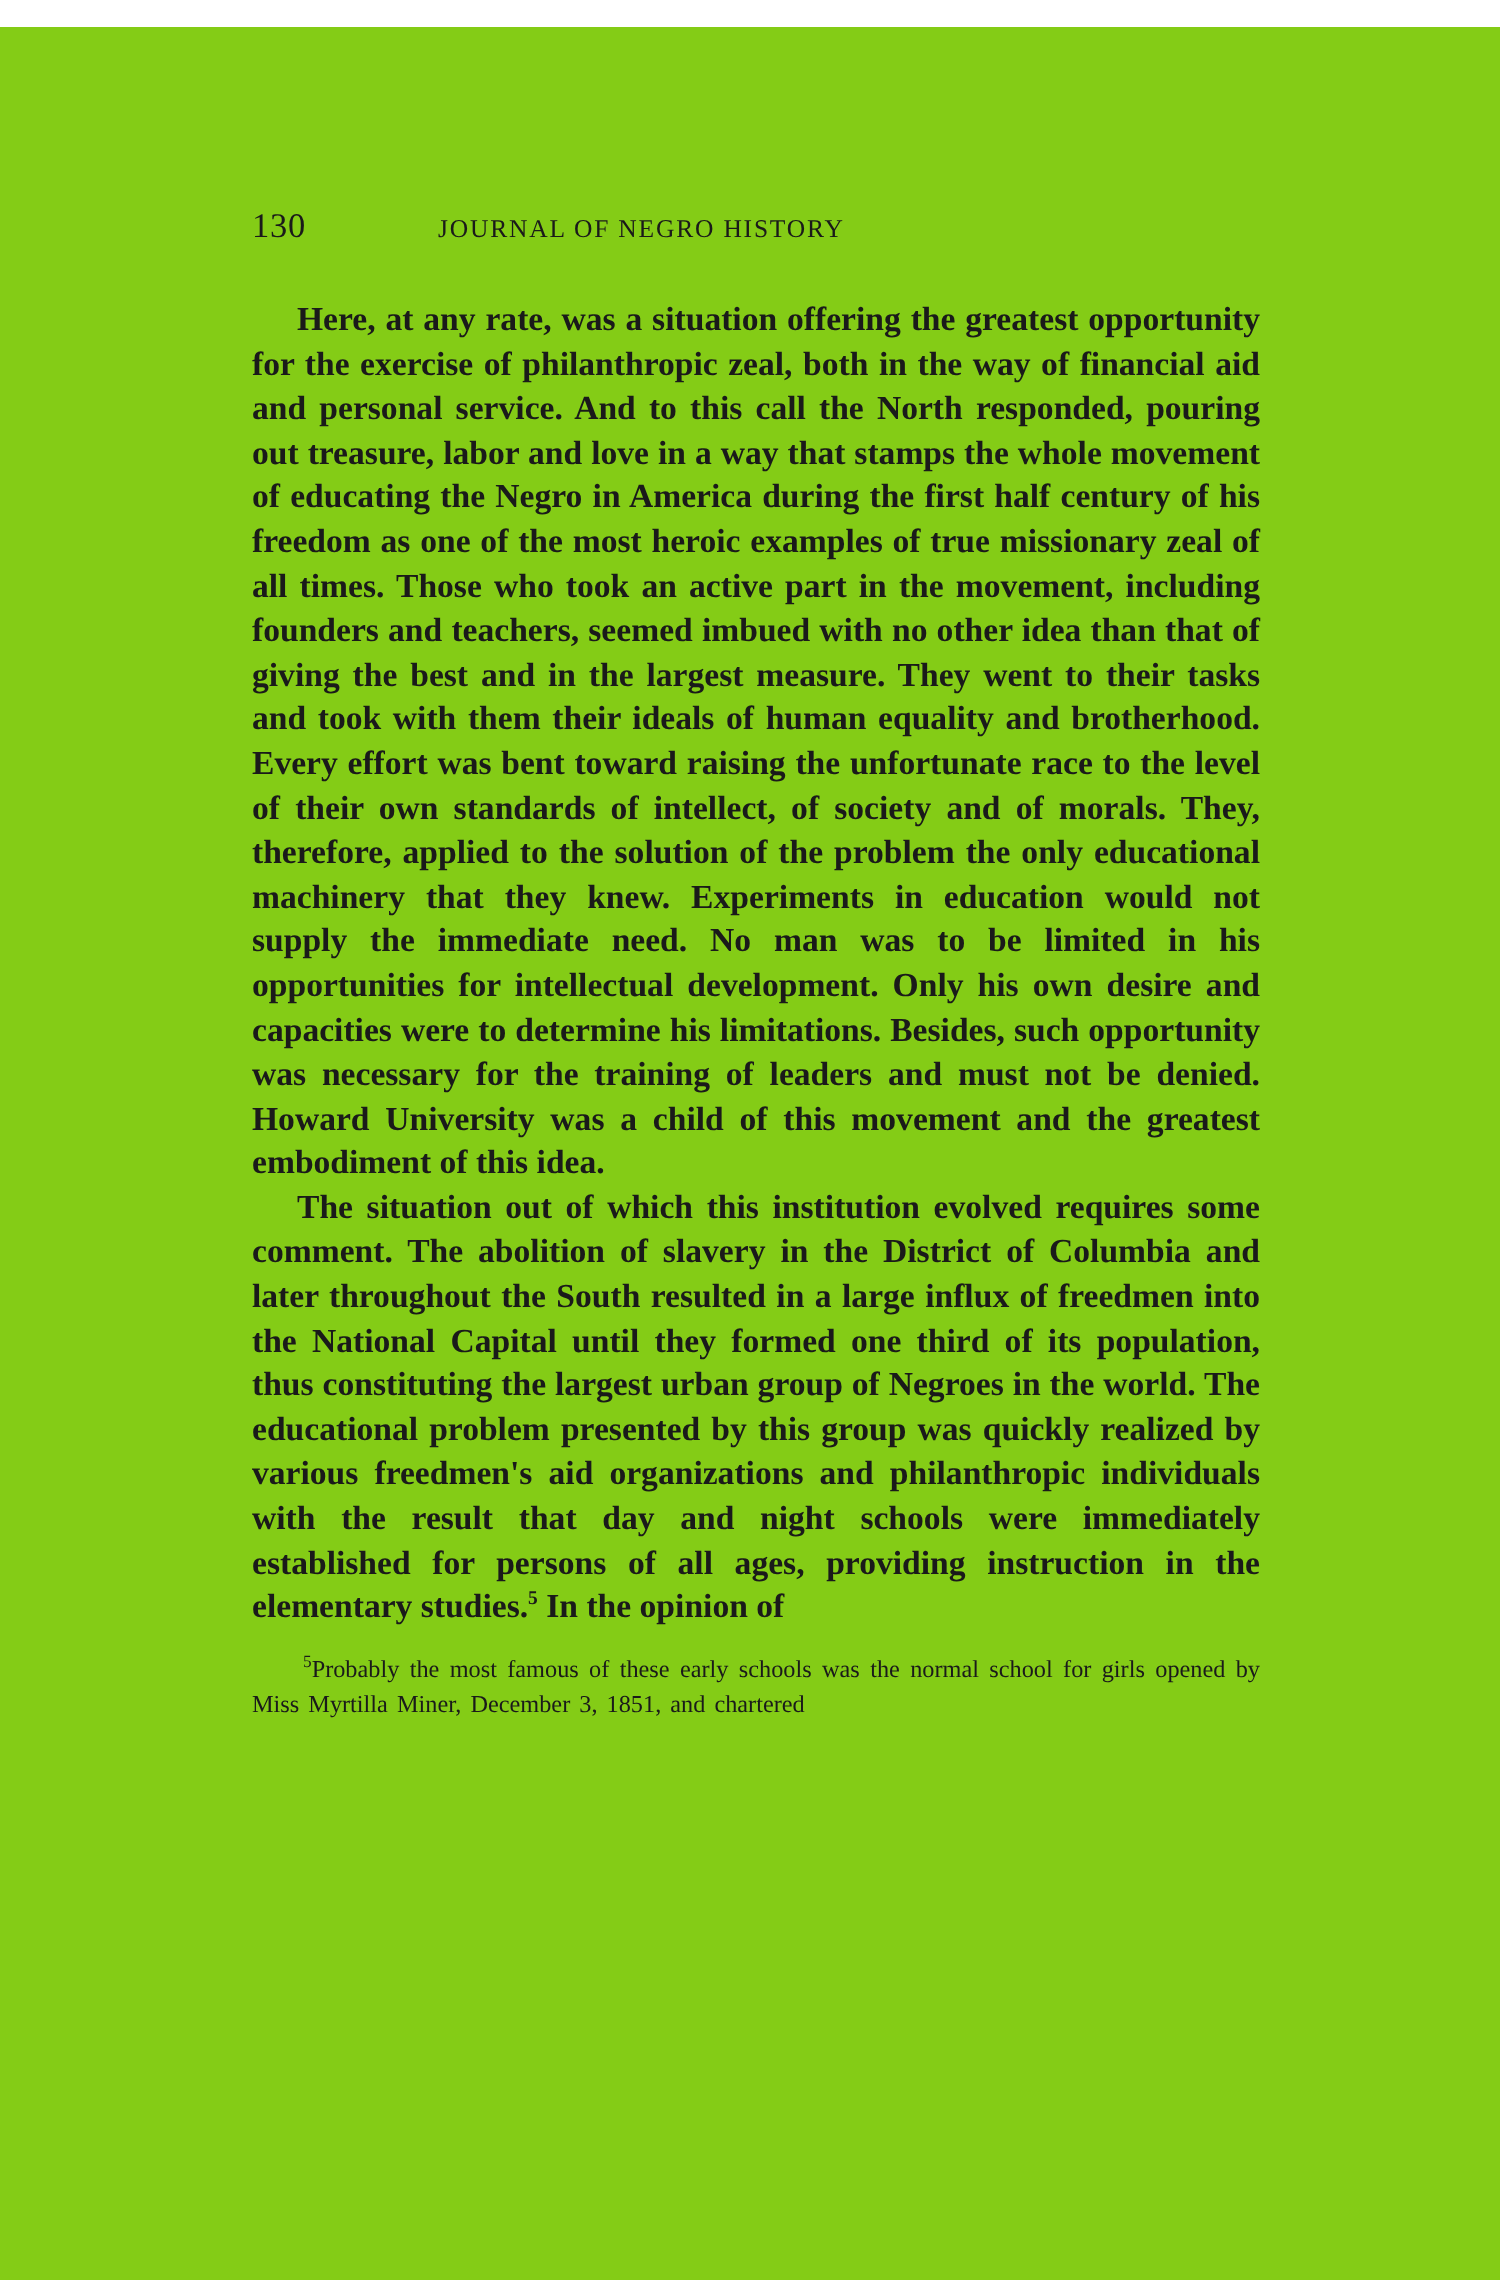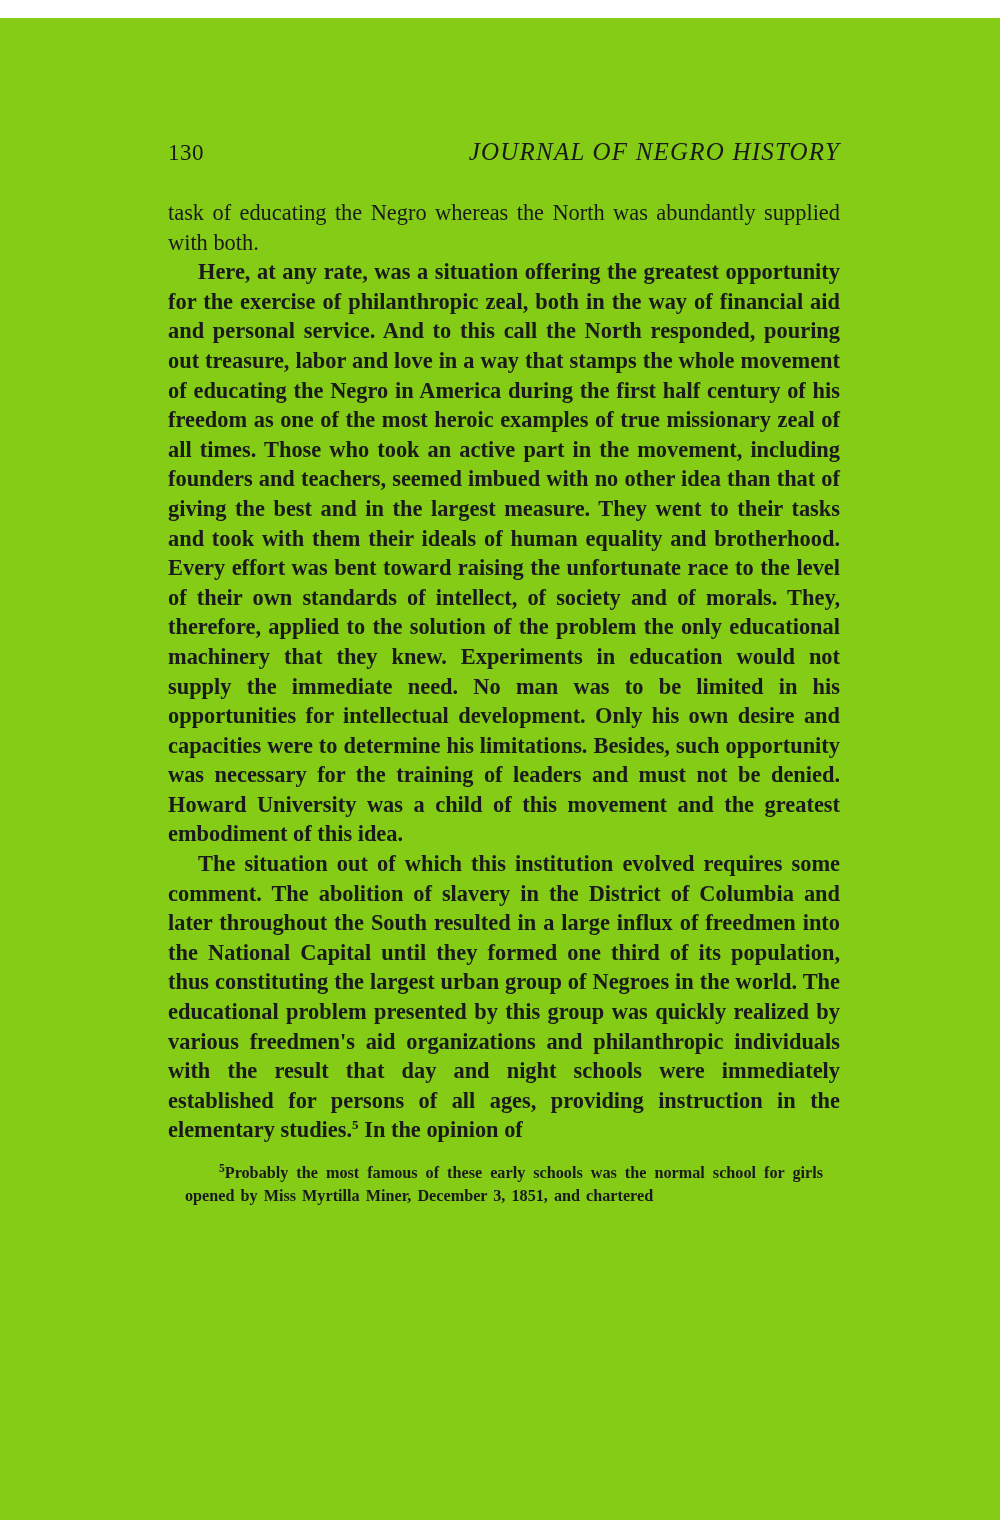--- a/index.html
+++ b/index.html
@@ -34,28 +34,27 @@
     height: 34px;
     margin-bottom: 26px;
   }
   .folio {
     font-size: 23px;
     letter-spacing: 0.5px;
     width: 110px;
     flex: 0 0 110px;
   }
   .running-head {
-    font-size: 25px;
+    font-size: 17px;
     letter-spacing: 1.2px;
     font-variant: small-caps;
     text-transform: none;
     flex: 1;
-    text-align: right;
+    text-align: left;
     padding-left: 14px;
-    font-style: italic;
   }
   p.body {
     margin: 0;
     font-size: 22.4px;
     line-height: 29.6px;
     text-align: justify;
     text-justify: inter-word;
     hyphens: manual;
   }
   p.body.indent {
@@ -64,26 +63,25 @@
   }
   .sup {
     font-size: 13px;
     vertical-align: super;
     line-height: 0;
   }
   .footnote-wrap {
     margin-top: 16px;
   }
   .footnote {
-    margin: 17px;
+    margin: 0;
     font-size: 16.2px;
     line-height: 23px;
     text-align: justify;
     word-spacing: 2px;
-    font-weight: bold;
   }
   .footnote.first {
     text-indent: 34px;
   }
   .fn-mark {
     font-size: 11.5px;
     vertical-align: super;
     line-height: 0;
   }
 </style>
@@ -91,21 +89,20 @@
 <body>
 
 <div class="page">
   <div class="content">
 
     <div class="header-row">
       <div class="folio">130</div>
       <div class="running-head">JOURNAL OF NEGRO HISTORY</div>
     </div>
 
-    <p class="body">task of educating the Negro whereas the North was abundantly supplied with both.</p>
     <p class="body indent">Here, at any rate, was a situation offering the greatest opportunity for the exercise of philanthropic zeal, both in the way of financial aid and personal service.   And to this call the North responded, pouring out treasure, labor and love in a way that stamps the whole movement of educating the Negro in America during the first half century of his freedom as one of the most heroic examples of true missionary zeal of all times.   Those who took an active part in the movement, including founders and teachers, seemed imbued with no other idea than that of giving the best and in the largest measure.   They went to their tasks and took with them their ideals of human equality and brotherhood. Every effort was bent toward raising the unfortunate race to the level of their own standards of intellect, of society and of morals.   They, therefore, applied to the solution of the problem the only educational machinery that they knew. Experiments in education would not supply the immediate need.   No man was to be limited in his opportunities for intellectual development.   Only his own desire and capacities were to determine his limitations.   Besides, such opportunity was necessary for the training of leaders and must not be denied.   Howard University was a child of this movement and the greatest embodiment of this idea.</p>
     <p class="body indent"><span>The situation out of which this institution evolved requires some comment.   The abolition of slavery in the District of Columbia and later throughout the South resulted in a large influx of freedmen into the National Capital until they formed one third of its population, thus constituting the largest urban group of Negroes in the world.   The educational problem presented by this group was quickly realized by various freedmen's aid organizations and philanthropic individuals with the result that day and night schools were immediately established for persons of all ages, providing instruction in the elementary studies.</span><span class="sup">5</span><span>   In the opinion of</span></p>
 
     <div class="footnote-wrap">
       <p class="footnote first"><span class="fn-mark">5</span><span>Probably the most famous of these early schools was the normal school for girls opened by Miss Myrtilla Miner, December 3, 1851, and chartered</span></p>
     </div>
 
   </div>
 </div>
 

